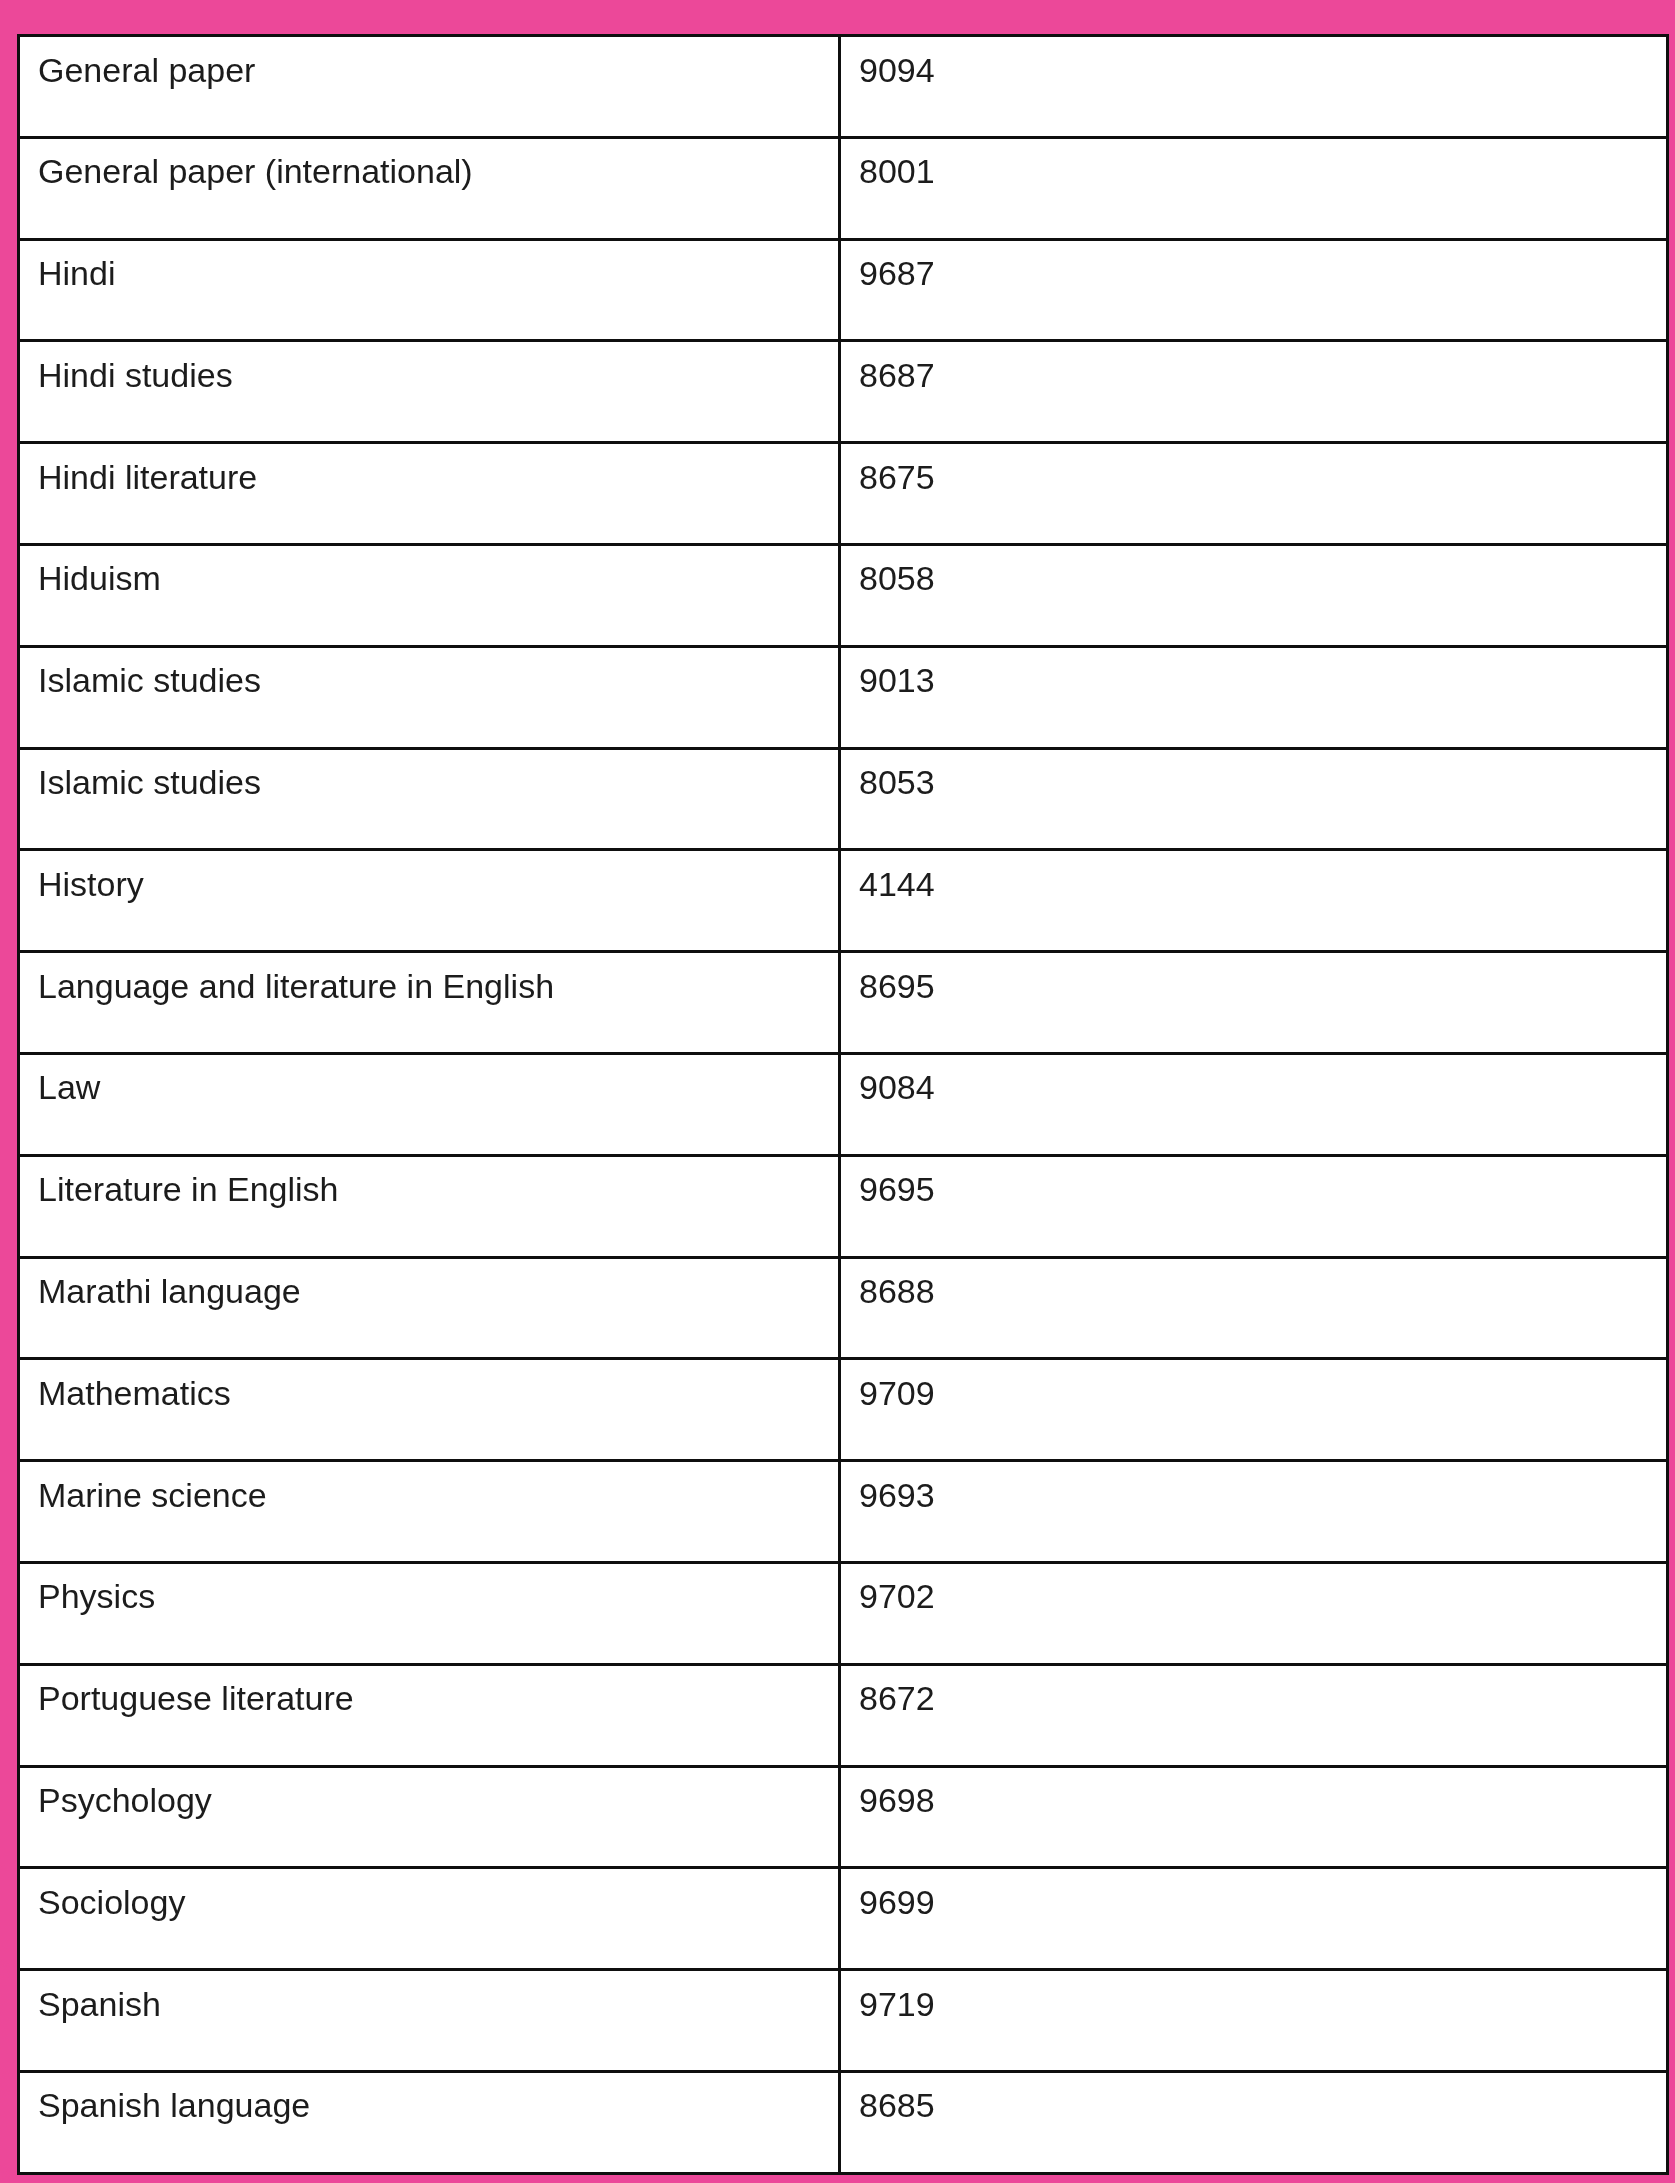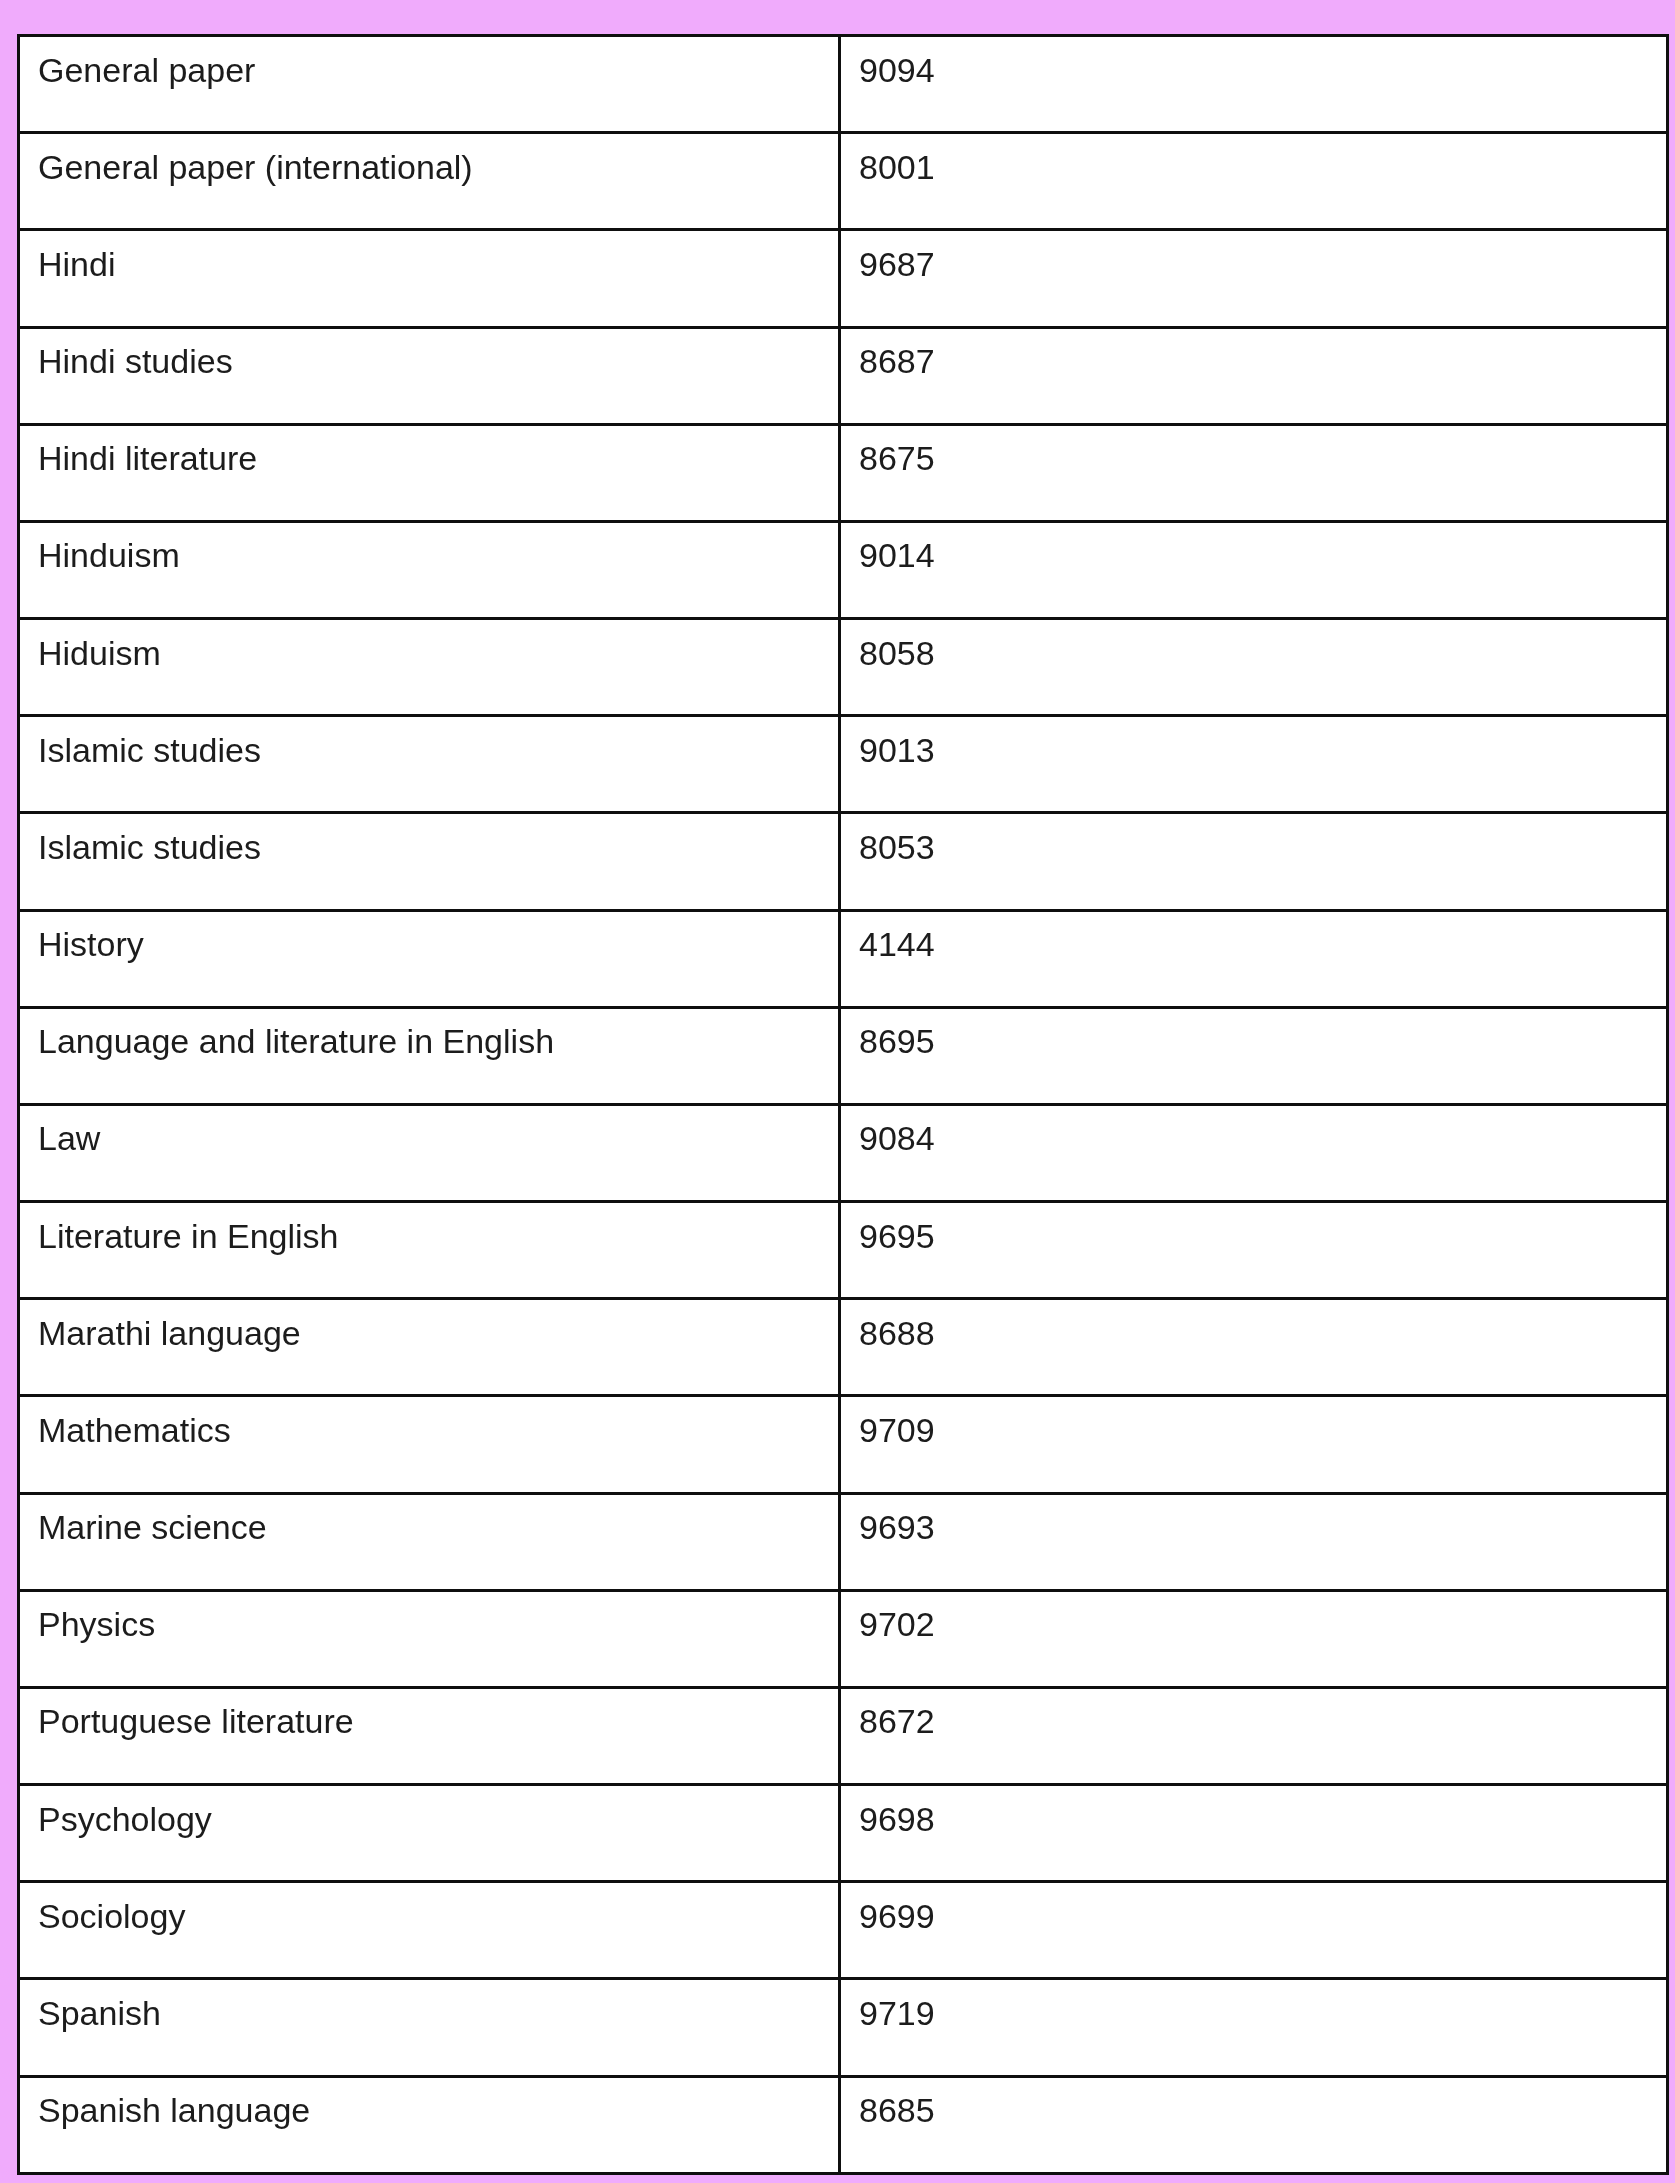--- a/index.html
+++ b/index.html
@@ -12,21 +12,21 @@
     height: 2183px;
     position: relative;
     overflow: hidden;
     font-family: "Liberation Sans", sans-serif;
   }
   .page {
     position: absolute;
     left: 0; top: 0;
     width: 1675px;
     height: 2183px;
-    background: #f0abfc;
+    background: #ec4899;
   }
   table.subject-table {
     position: absolute;
     left: 17px;
     top: 34px;
     width: 1650px;
     height: 2141px;
     border-collapse: collapse;
     table-layout: fixed;
     background: #ffffff;
@@ -68,24 +68,20 @@
           <td>Hindi</td>
           <td>9687</td>
         </tr>
         <tr>
           <td>Hindi studies</td>
           <td>8687</td>
         </tr>
         <tr>
           <td>Hindi literature</td>
           <td>8675</td>
-        </tr>
-        <tr>
-          <td>Hinduism</td>
-          <td>9014</td>
         </tr>
         <tr>
           <td>Hiduism</td>
           <td>8058</td>
         </tr>
         <tr>
           <td>Islamic studies</td>
           <td>9013</td>
         </tr>
         <tr>

